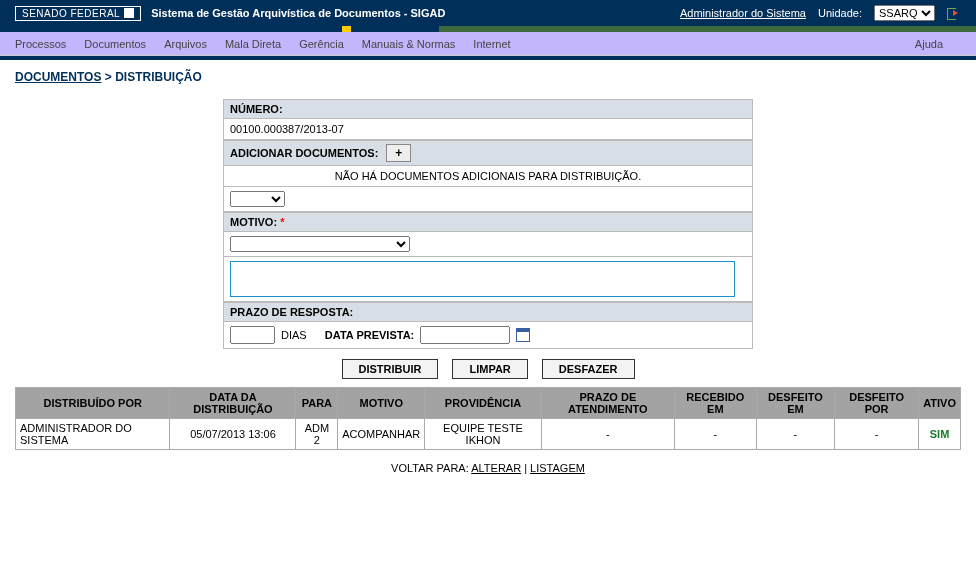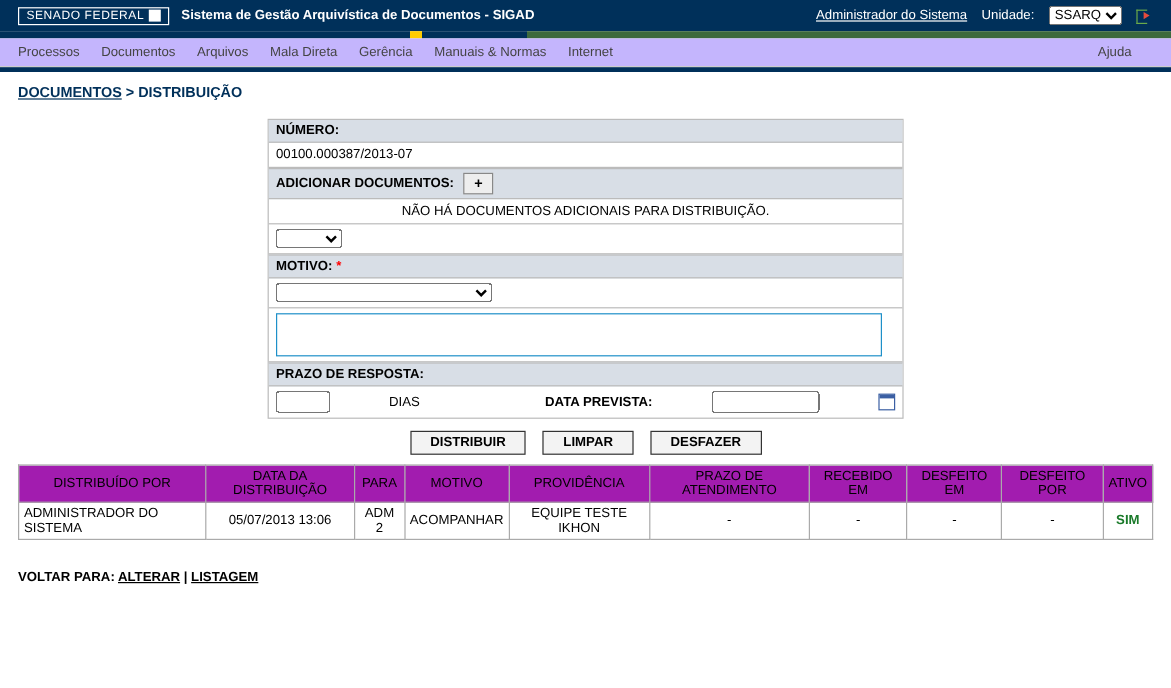--- a/index.html
+++ b/index.html
@@ -138,21 +138,20 @@
     }
     .field-row {
       padding: 4px 6px;
       border-bottom: 1px solid #bbb;
       display: flex;
       align-items: center;
       gap: 6px;
     }
     .field-row:last-child {
       border-bottom: none;
-      justify-content: space-between;
     }
     .req { color: red; }
     .msg-center {
       text-align: center;
       padding: 4px;
       border-bottom: 1px solid #bbb;
     }
     .btn-plus {
       border: 1px solid #888;
       background: #eee;
@@ -208,33 +207,34 @@
       border-collapse: collapse;
       margin-top: 5px;
     }
     .history-table th, .history-table td {
       border: 1px solid #aaa;
       padding: 3px 4px;
       font-size: 11px;
       text-align: center;
     }
     .history-table thead th {
-      background: #a21caf;
-      font-weight: normal;
+      background: #a3a3a3;
+      font-weight: bold;
     }
     .history-table td.alt-left { text-align: left; }
     .ativo-sim { color: #1a7a2a; font-weight: bold; }
     .obs {
       text-align: center;
       margin: 12px 0;
       font-size: 11px;
     }
     .voltar {
-      font-weight: bold;
-      margin-top: 25px;
+      text-align: center;
+      font-weight: normal;
+      margin-top: 12px;
       font-size: 11px;
     }
     .voltar a { color: #000; text-decoration: underline; }
   </style>
 </head>
 <body>
 
 <div class="topbar">
   <div class="topbar-left">
     <span class="senado-badge">

